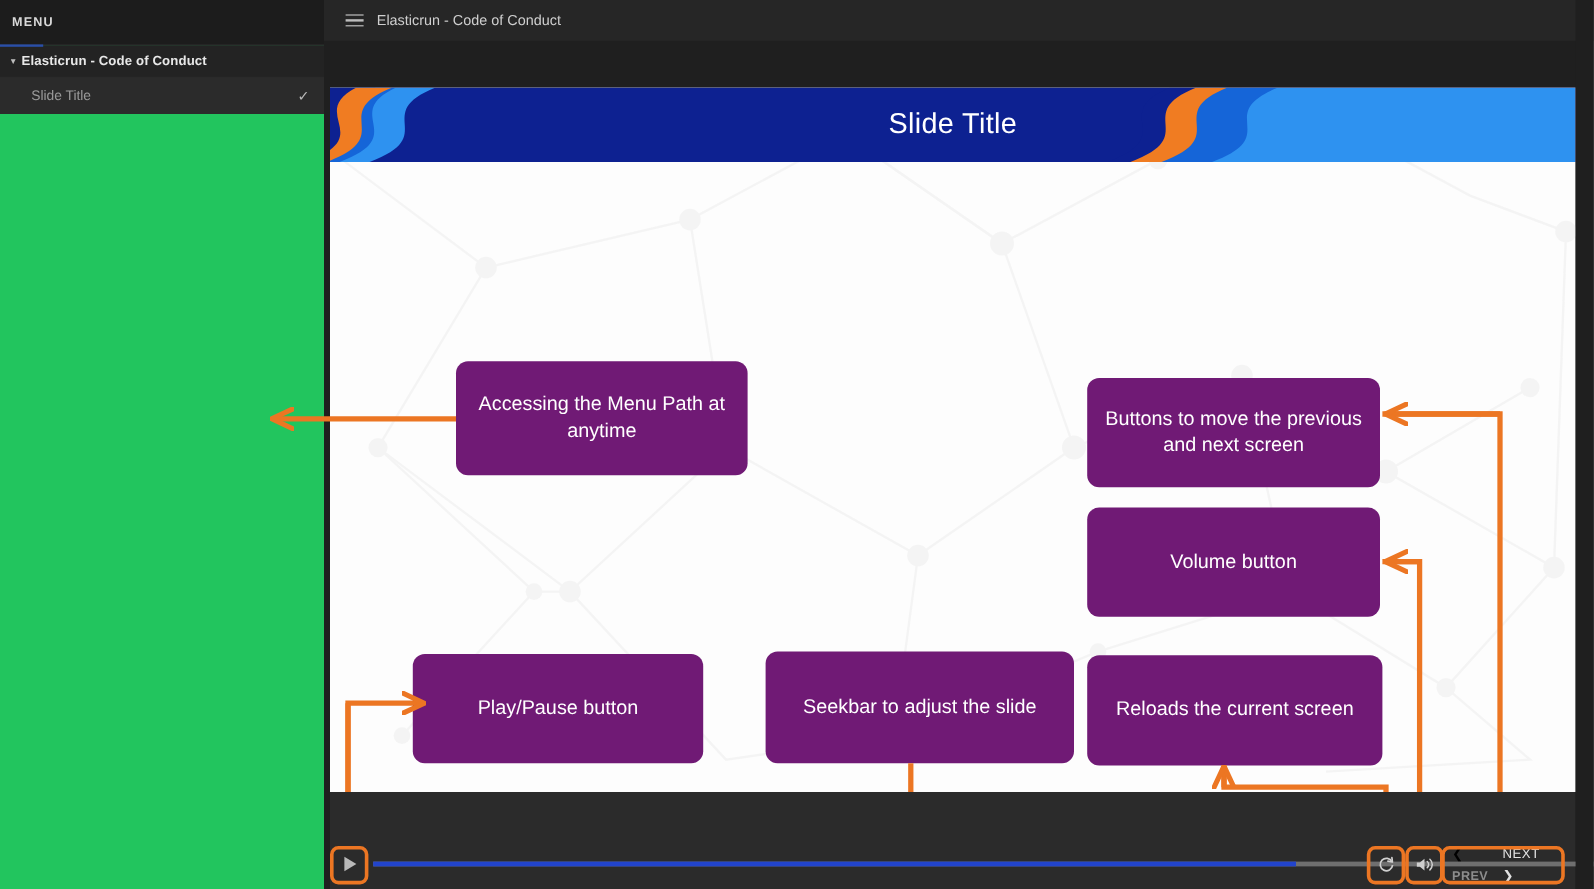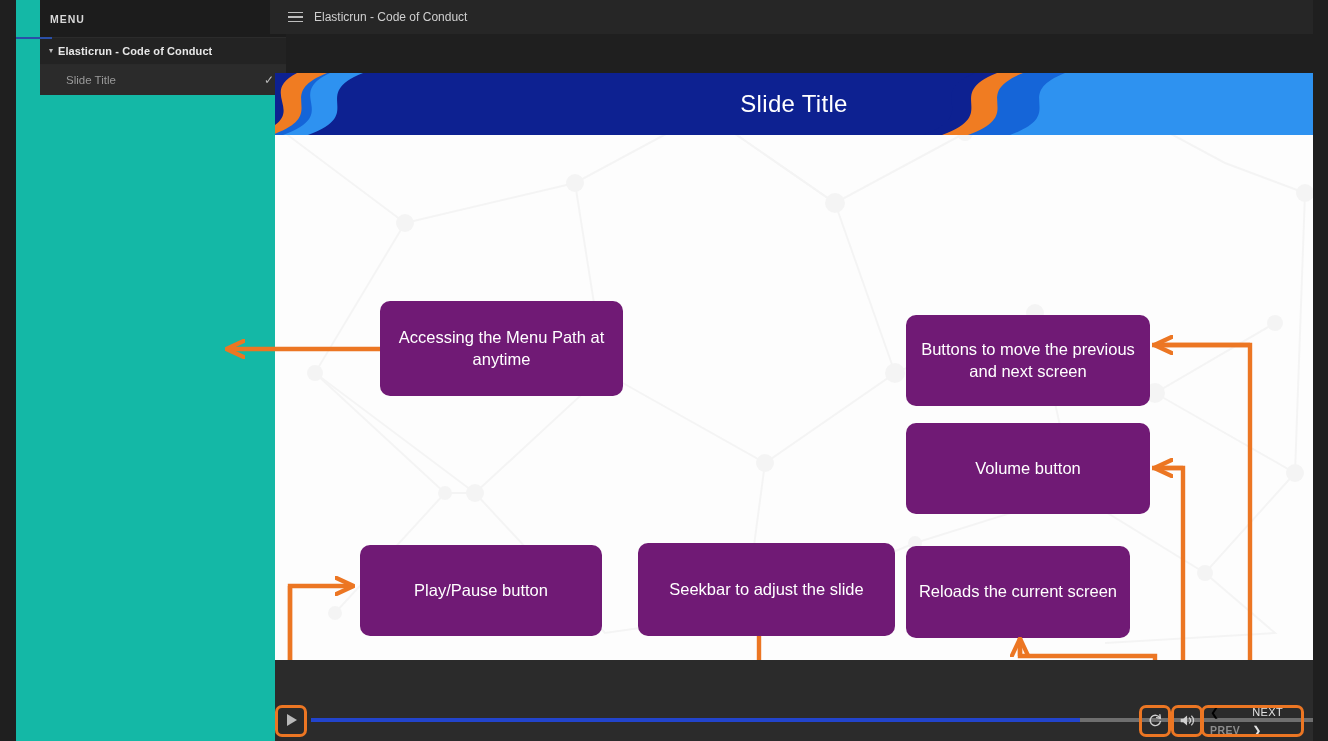--- a/index.html
+++ b/index.html
@@ -6,23 +6,22 @@
   html, body {
     width: 1328px; height: 741px;
     background: #1f1f1f;
     font-family: "Liberation Sans", sans-serif;
     overflow: hidden;
   }
   #root { position: relative; width: 1328px; height: 741px; }
 
   
   #sidebar {
-    position: absolute; left: 16px; top: 0; width: 270px; height: 741px;
-    background: #14b8a6;
-    padding-left: 24px;
+    position: absolute; left: 0; top: 0; width: 270px; height: 741px;
+    background: #22c55e;
   }
   #menu-header {
     height: 38px; display: flex; align-items: center;
     padding-left: 10px; background: #1c1c1c;
     border-bottom: 1px solid #2b2b2b;
   }
   #menu-header .label {
     color: #d8d8d8; font-size: 10.5px; font-weight: bold; letter-spacing: 1px;
   }
   #menu-underline {
@@ -236,29 +235,29 @@
   </div>
 
   <div class="callout" style="left:906px; top:296px; width:244px; height:91px;margin-top:19px;">
     <span>Buttons to move the previous and next screen</span>
   </div>
 
   <div class="callout" style="left:906px; top:423px; width:244px; height:91px;">
     <span>Volume button</span>
   </div>
 
-  <div class="callout" style="left:360px; top:545px; width:242px; height:91px;">
+  <div class="callout" style="left:344px; top:545px; width:242px; height:91px;">
     <span>Play/Pause button</span>
   </div>
 
   <div class="callout" style="left:638px; top:543px; width:257px; height:93px;">
     <span>Seekbar to adjust the slide</span>
   </div>
 
-  <div class="callout" style="left:906px; top:546px; width:224px; height:92px;">
+  <div class="callout" style="left:906px; top:546px; width:246px; height:92px;">
     <span>Reloads the current screen</span>
   </div>
 
   <svg id="arrows" viewBox="0 0 1328 741">
     <defs>
       <marker id="ah" viewBox="0 0 10 10" refX="8.6" refY="5" markerWidth="4.6" markerHeight="4.6" orient="auto-start-reverse">
         <path d="M 0 0.6 L 9.4 5 L 0 9.4" fill="none" stroke="#ec7623" stroke-width="2.1" stroke-linecap="round" stroke-linejoin="round"></path>
       </marker>
     </defs>
     <g fill="none" stroke="#ec7623" stroke-width="4.4" stroke-linecap="butt" stroke-linejoin="miter">

